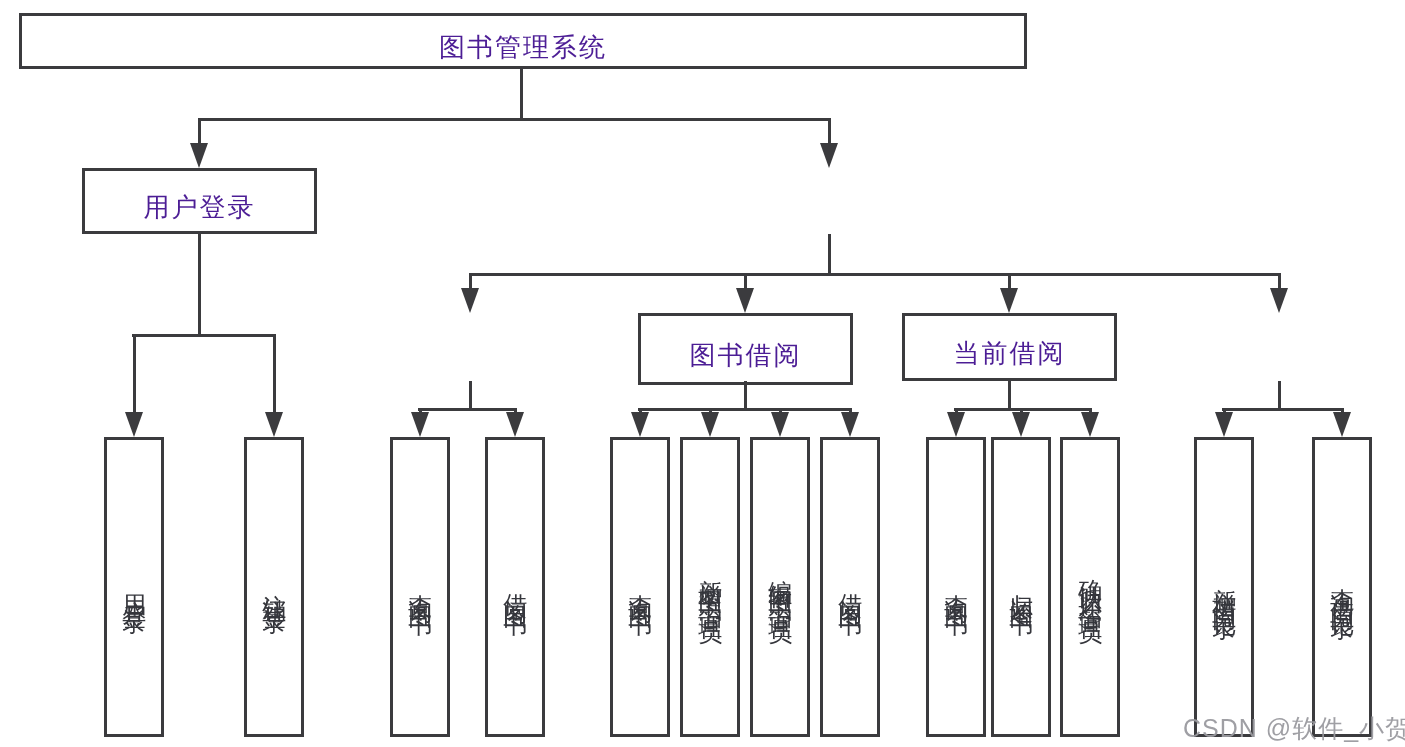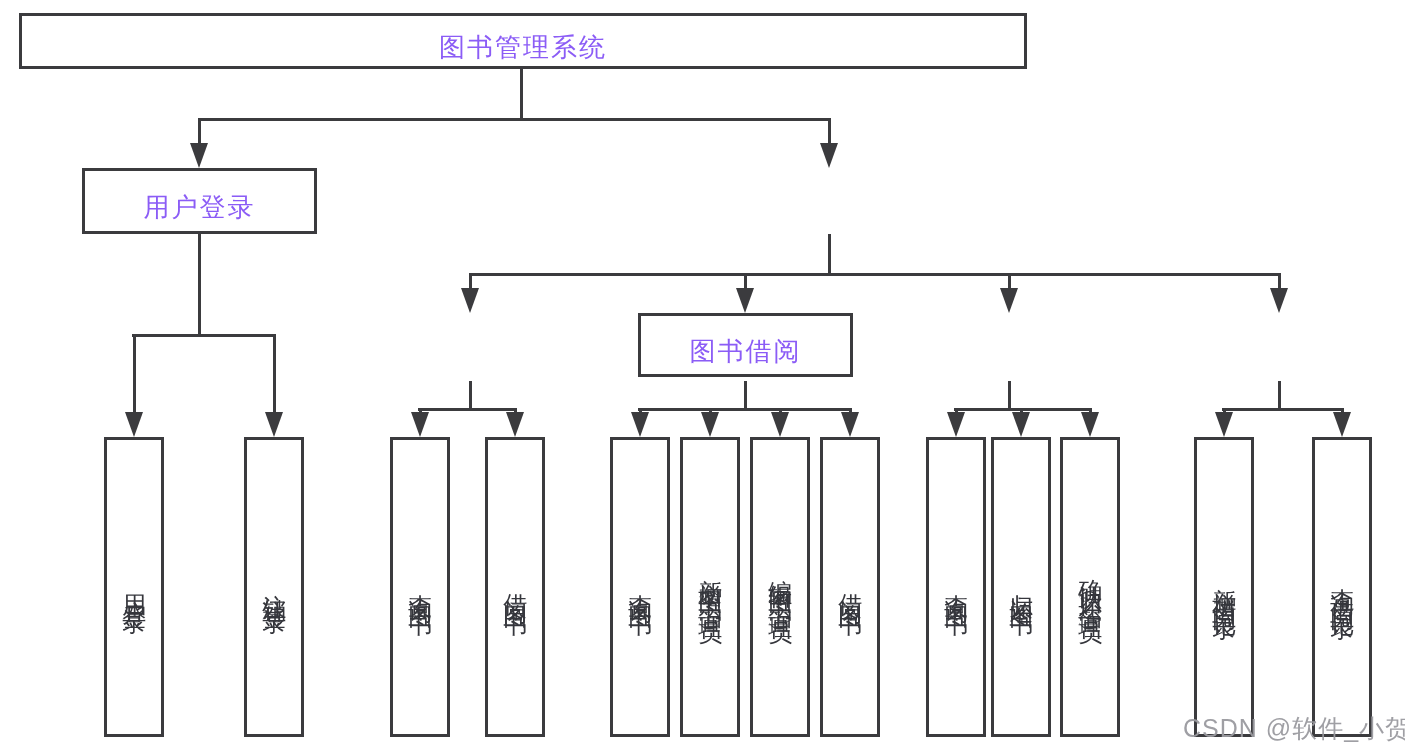--- a/index.html
+++ b/index.html
@@ -11,21 +11,21 @@
     overflow:hidden;
   }
   .box{
     position:absolute;
     background:#ffffff;
     border:3px solid #3b3b3e;
     box-sizing:border-box;
     display:flex;align-items:center;justify-content:center;
   }
   .hlabel{
-    font-size:26px;color:#8b5cf6;letter-spacing:2px;white-space:nowrap;margin-top:12px;
+    font-size:26px;color:#4c1d95;letter-spacing:2px;white-space:nowrap;margin-top:12px;
   }
   .leaf{top:437px;width:60px;height:300px;}
   .vtext{
     writing-mode:vertical-rl;
     text-orientation:mixed;
     font-size:24px;
     letter-spacing:6px;
     line-height:1.1;
     color:#35363c;
     white-space:nowrap;
@@ -54,22 +54,25 @@
 <div class="stage">
 
   <div class="box" style="left:19px;top:13px;width:1008px;height:56px">
     <span class="hlabel">图书管理系统</span>
   </div>
 
   <div class="box" style="left:82px;top:168px;width:235px;height:66px">
     <span class="hlabel">用户登录</span>
   </div>
 
-  <div class="box" style="left:638px;top:313px;width:215px;height:64px">
+  <div class="box" style="left:638px;top:313px;width:215px;height:72px">
     <span class="hlabel">图书借阅</span>
+  </div>
+  <div class="box" style="left:902px;top:313px;width:215px;height:68px">
+    <span class="hlabel">当前借阅</span>
   </div>
 
   <div class="box leaf" style="left:104px">
     <span class="vtext">用户登录</span>
   </div>
   <div class="box leaf" style="left:244px">
     <span class="vtext">注销登录</span>
   </div>
 
   <div class="box leaf" style="left:390px">

